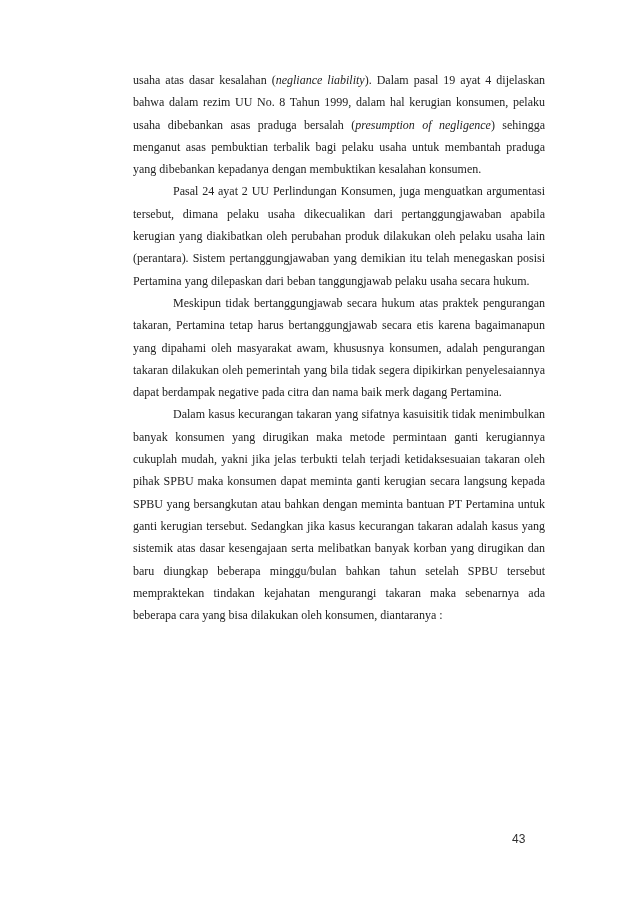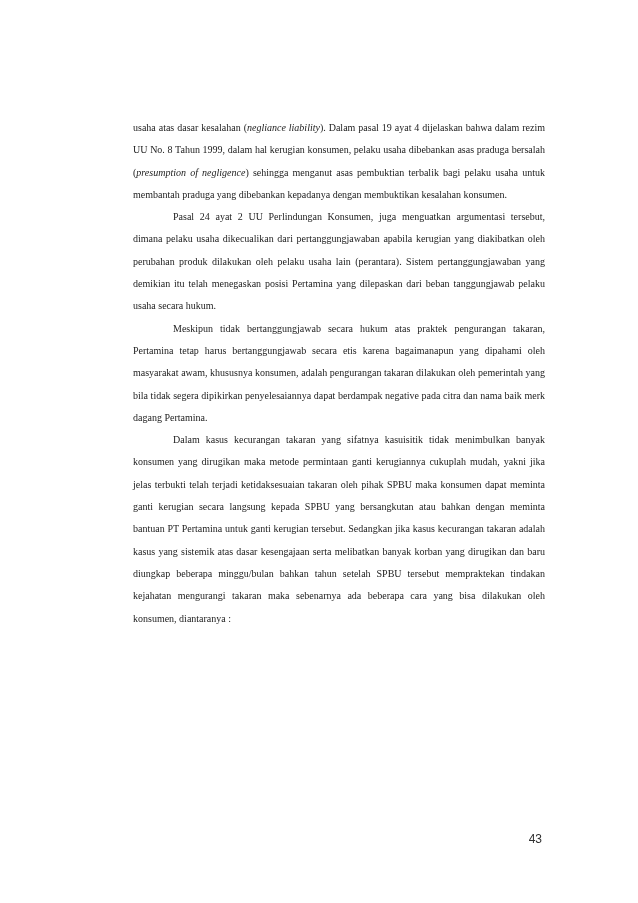--- a/index.html
+++ b/index.html
@@ -13,42 +13,41 @@
     height: 903px;
     background: #ffffff;
     overflow: hidden;
   }
   .content {
     position: absolute;
     left: 133px;
     top: 69px;
     width: 412px;
     font-family: "Liberation Serif", serif;
-    font-size: 10px;
+    font-size: 12px;
     line-height: 22.3px;
     color: #222222;
     text-align: justify;
-    margin-top: 48px;
   }
   .content p {
     margin: 0;
     padding: 0;
   }
   .content p.indent {
     text-indent: 40px;
   }
   .content .italic {
     font-style: italic;
   }
   .page-number {
     position: absolute;
     left: 512px;
     top: 832px;
     width: 30px;
-    text-align: right;
+    text-align: left;
     font-family: "Liberation Sans", sans-serif;
     font-size: 12px;
     color: #2f2f2f;
   }
 </style>
 </head>
 <body>
 
 <div class="page">
   <div class="content" id="paragraph-container">

